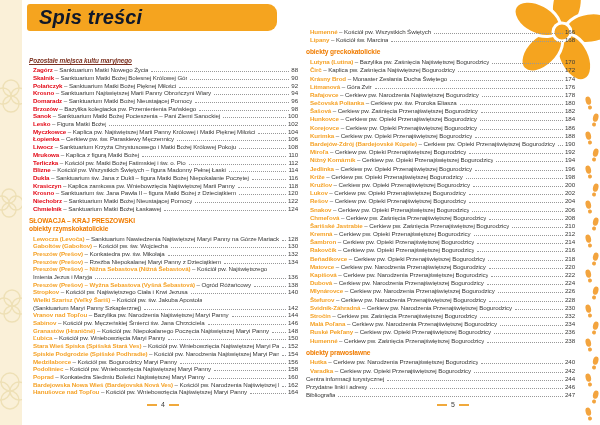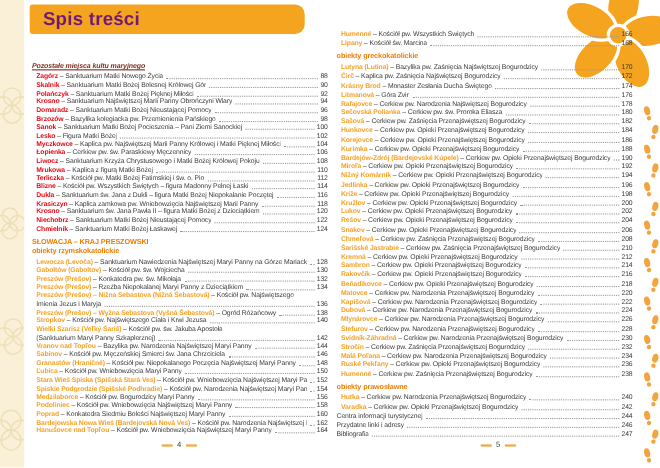--- a/index.html
+++ b/index.html
@@ -1,21 +1,21 @@
 <!DOCTYPE html>
 <html><head>
 <meta charset="utf-8">
 <style>
   html,body{margin:0;padding:0;}
   body{width:600px;height:425px;position:relative;overflow:hidden;background:#ffffff;
        font-family:"Liberation Sans",sans-serif;}
   .strip{position:absolute;left:0;top:0;width:22px;height:425px;background:#faf0d8;overflow:hidden;}
   .titlebar{position:absolute;left:27px;top:4px;width:250px;height:27px;background:#f5a41f;
             border-radius:3px 9px 9px 3px;display:flex;align-items:center;padding-left:12px;box-sizing:border-box;}
-  .titlebar span{color:#701a75;font-weight:bold;font-size:17px;letter-spacing:0.2px;}
+  .titlebar span{color:#0f172a;font-weight:bold;font-size:20px;letter-spacing:0.2px;font-style:italic;}
   .col{position:absolute;font-size:6.2px;color:#3a3a39;letter-spacing:-0.1px;}
   #col-left{left:29px;top:57px;width:269px;}
   #col-right{left:306px;top:27px;width:269px;}
   .row{display:flex;align-items:flex-end;height:7.7px;}
   #col-right .row{height:8.2px;}
   .txt{white-space:nowrap;overflow:hidden;flex:0 1 auto;}
   .place{font-weight:bold;}
   .red .place{color:#e30a18;}
   .org .place{color:#f5a227;}
   .dots{flex:1 0 4px;min-width:4px;border-bottom:1px dotted #989898;margin:0 2px 1px 3px;}

